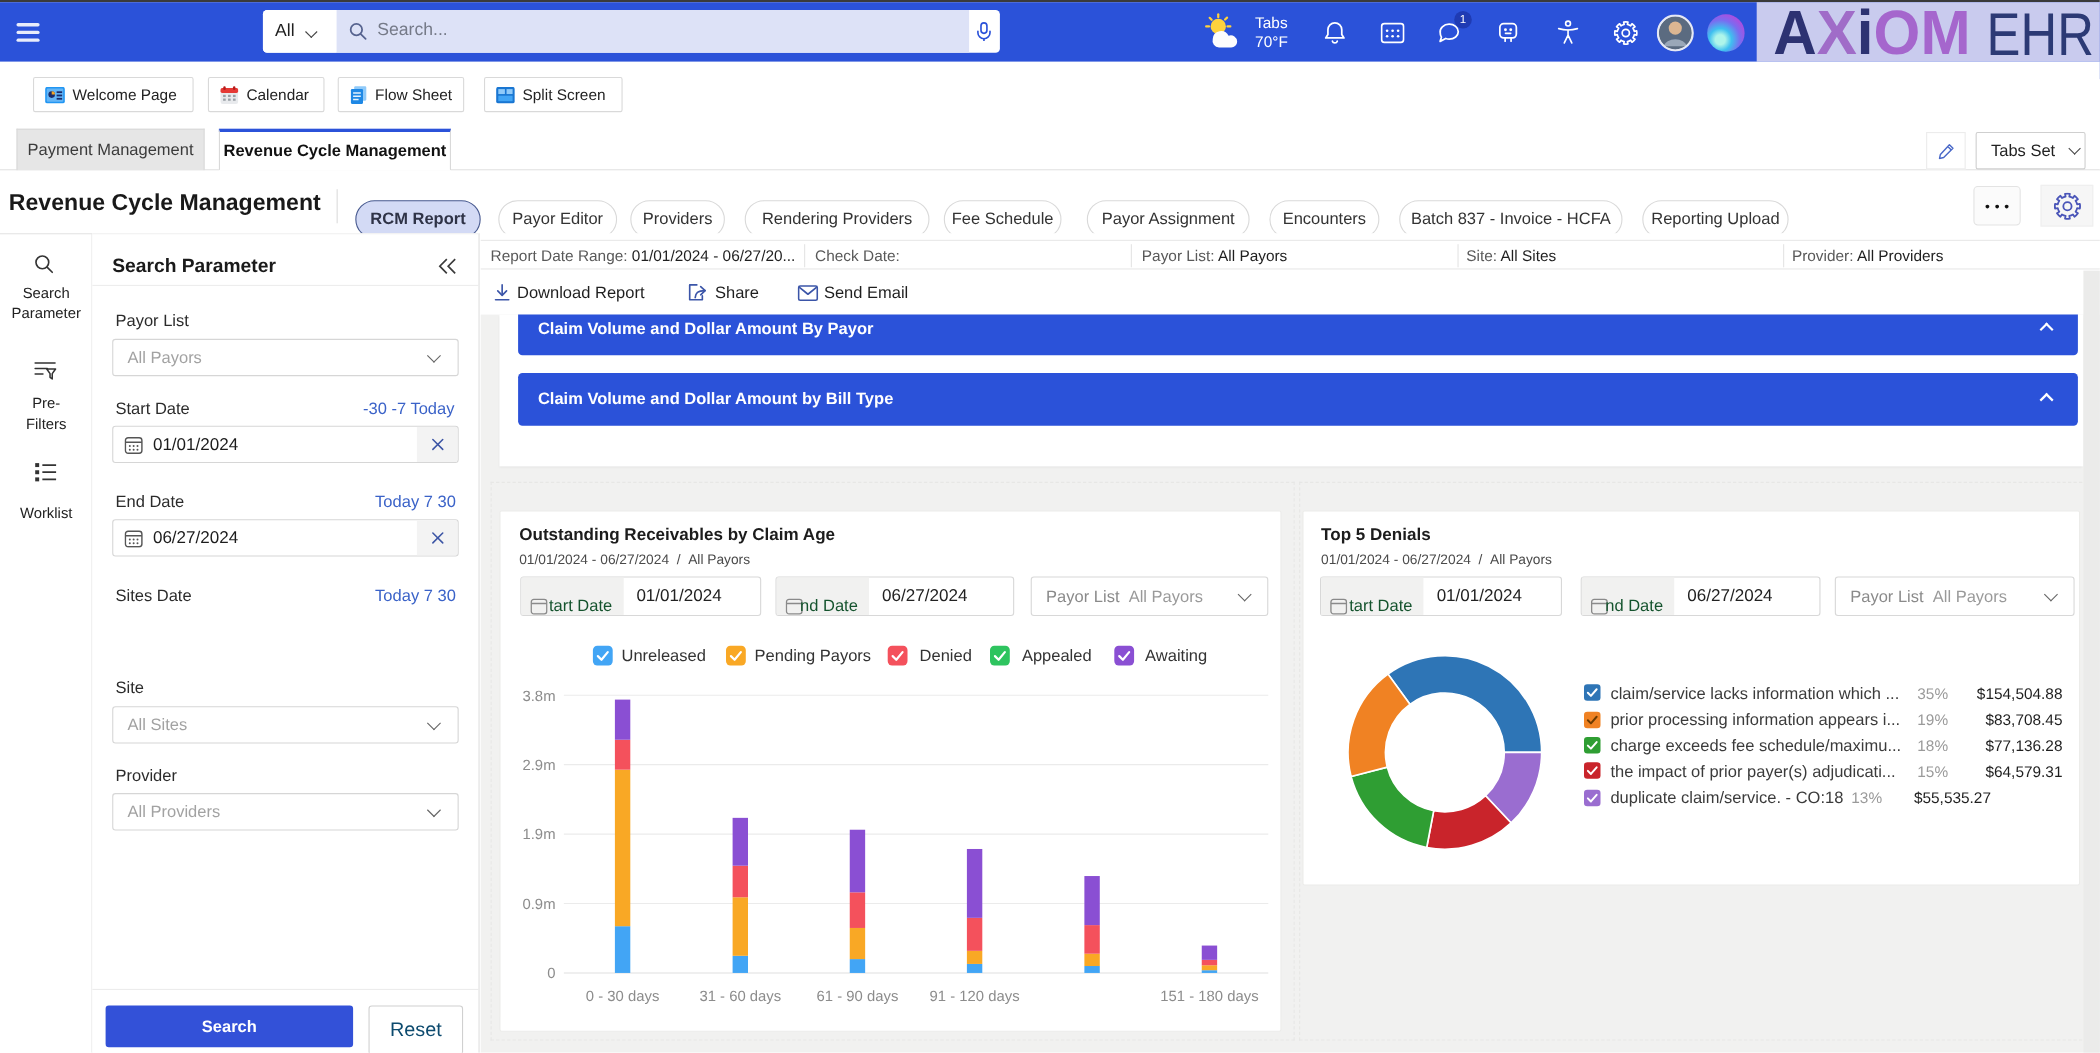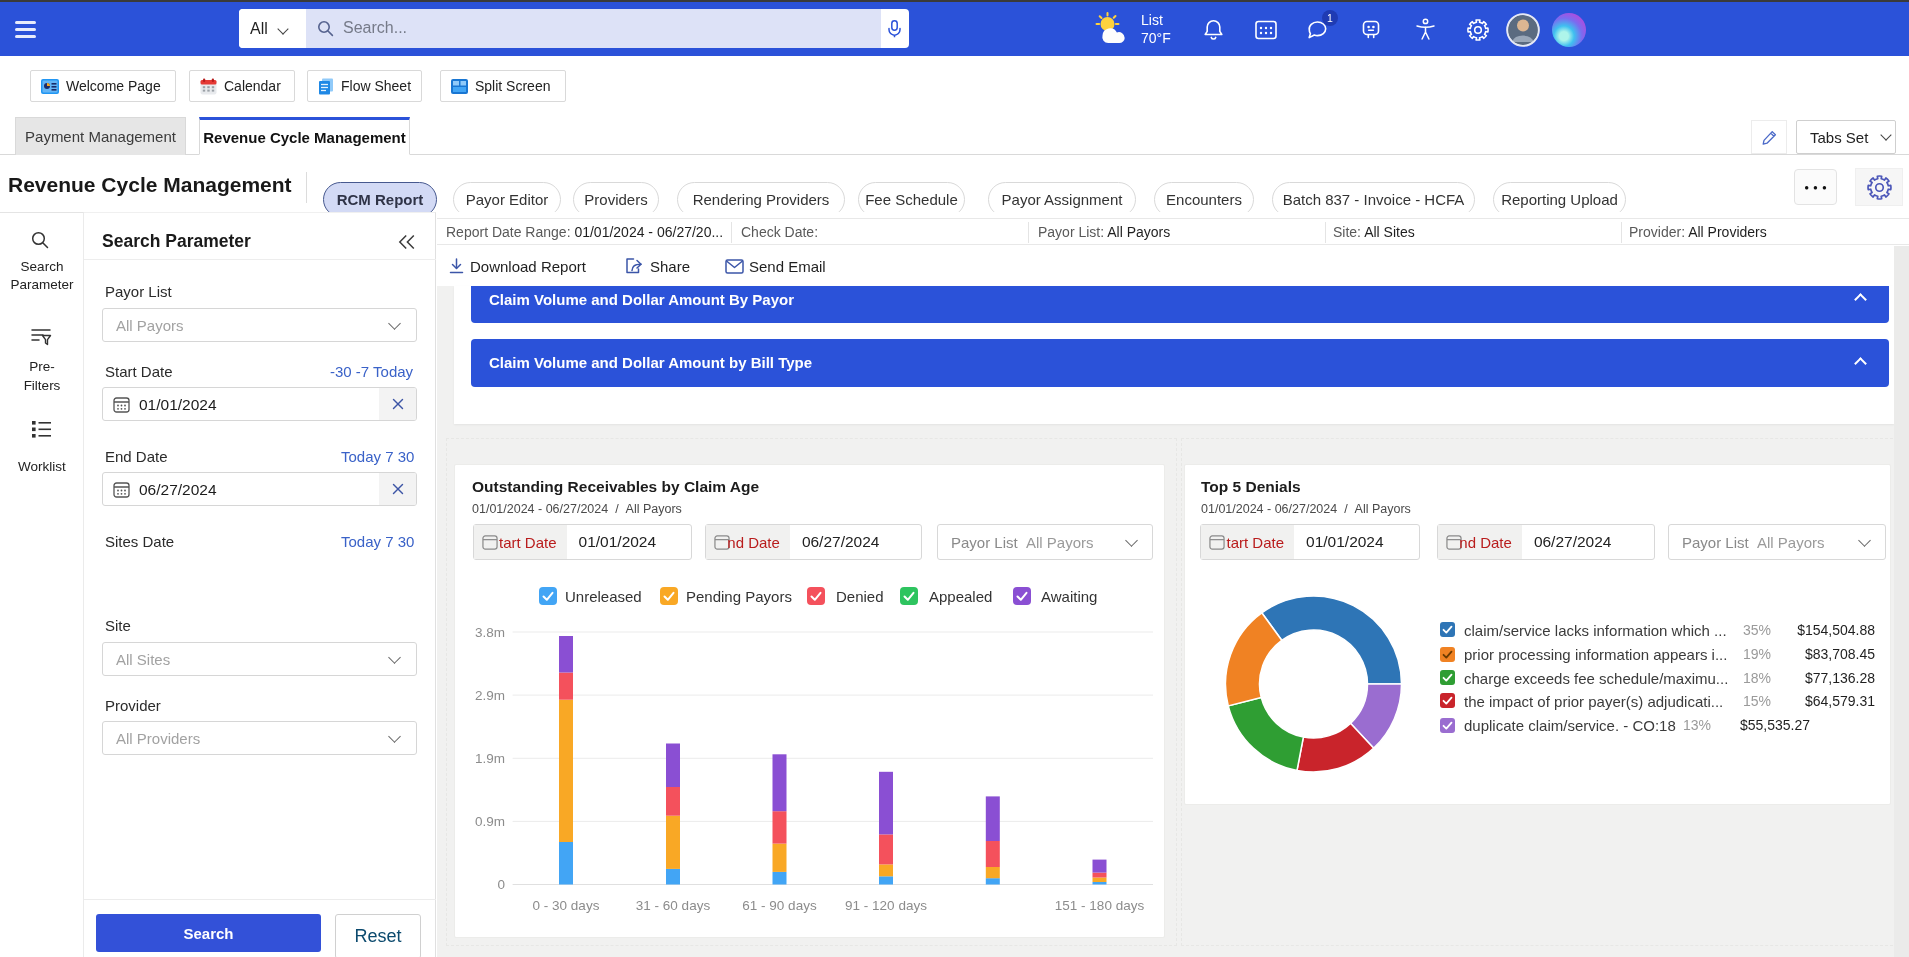--- a/index.html
+++ b/index.html
@@ -22,21 +22,21 @@
 #sidebar { left:84px; top:212px; width:352px; height:745px; background:#fff; border-right:1px solid #e0e0e0; border-top:1px solid #f0f0f0; }
 #main { left:437px; top:212px; width:1472px; height:745px; background:#fff; }
 .lbl { position:absolute; font-size:15px; color:#2b2b2b; }
 .inp { position:absolute; border:1px solid #d6d6d6; border-radius:3px; background:#fff; }
 .phold { color:#a2a2a2; font-size:15px; }
 .blulink { color:#3a62c8; font-size:15px; }
 .chev { position:absolute; width:9px; height:9px; border-right:1.6px solid #666; border-bottom:1.6px solid #666; transform:rotate(45deg); }
 
 .card { position:absolute; background:#fff; border:1px solid #ececea; border-radius:2px; }
 .ginp { position:absolute; border:1px solid #d8d8d8; border-radius:3px; background:#fff; display:flex; align-items:center; }
-.glabel { height:100%; background:#f1f1f0; display:flex; align-items:center; color:#b91c1c; font-size:15px; padding:0 10px 0 8px; }
+.glabel { height:100%; background:#f1f1f0; display:flex; align-items:flex-end; color:#14532d; font-size:15px; padding:0 10px 0 8px; }
 .gval { font-size:15.5px; color:#222; padding-left:12px; }
 .cbx { position:absolute; border-radius:4px; }
 .cbx svg { position:absolute; left:0; top:0; }
 </style>
 </head>
 <body>
 <div id="page">
 <div class="abs" id="strip"></div>
 <div class="abs" id="topbar">
 
@@ -64,21 +64,21 @@
     <circle cx="12.5" cy="14" r="7" fill="#ffd23d"></circle>
     <g stroke="#ffd23d" stroke-width="2" stroke-linecap="round">
           <line x1="12.5" y1="3" x2="12.5" y2="5.6"></line>
           <line x1="4.7" y1="6.2" x2="6.5" y2="8"></line>
           <line x1="1.5" y1="14" x2="4.1" y2="14"></line>
           <line x1="20.5" y1="6" x2="18.7" y2="7.8"></line>
           <line x1="23.5" y1="14" x2="20.9" y2="14"></line>
         </g>
     <path d="M7.5 25.5 a7.6 7.6 0 0 1 14.4-3 a5.8 5.8 0 0 1 7.8 5.4 a5.4 5.4 0 0 1-5.4 5.2 H13.2 a6 6 0 0 1-5.7-7.6 Z" fill="#fdfdfd"></path>
   </svg>
-  <div class="abs" style="left:1141px;top:10px;font-size:14px;color:#fff">List</div>
+  <div class="abs" style="left:1141px;top:10px;font-size:14px;color:#fff">Tabs</div>
   <div class="abs" style="left:1141px;top:28px;font-size:14px;color:#fff">70°F</div>
 
   <svg class="abs" style="left:1203px;top:17px" width="21" height="22" viewBox="0 0 21 22">
         <path d="M10.5 1.8 a6.3 6.3 0 0 1 6.3 6.3 v4.2 l2 3.2 H2.2 l2-3.2 V8.1 a6.3 6.3 0 0 1 6.3-6.3 Z" fill="none" stroke="#fff" stroke-width="1.6" stroke-linejoin="round"></path>
         <path d="M8.3 18.4 a2.3 2.3 0 0 0 4.4 0" fill="none" stroke="#fff" stroke-width="1.6" stroke-linecap="round"></path>
       </svg>
 
   <svg class="abs" style="left:1255px;top:17px" width="22" height="22" viewBox="0 0 22 22">
         <rect x="1" y="2.5" width="20" height="17" rx="2.5" fill="none" stroke="#fff" stroke-width="1.6"></rect>
         <g fill="#fff">
@@ -115,20 +115,25 @@
       </svg>
 
   <svg class="abs" style="left:1506px;top:11px" width="34" height="34" viewBox="0 0 34 34">
     <circle cx="17" cy="17" r="16" fill="#5b6b80" stroke="#dfe3f2" stroke-width="1.6"></circle>
     <circle cx="17" cy="12.5" r="6" fill="#dcb692"></circle>
     <path d="M6 29 a11.5 9 0 0 1 22 0 Z" fill="#9aa7b8"></path>
     <circle cx="17" cy="17" r="15.6" fill="none" stroke="#e6e9f5" stroke-width="1.4"></circle>
   </svg>
 
   <div class="abs" style="left:1552px;top:11px;width:34px;height:34px;border-radius:50%;background:radial-gradient(circle at 35% 68%, #aef5ea 0 14%, #3fc0f0 32%, #7a6cf0 56%, #a94fe0 76%, #423a9e 100%);"></div>
+</div>
+<div class="abs" id="logo">
+  <div class="abs" style="left:15px;top:-5px;font-weight:bold;font-size:57px;letter-spacing:0px;transform:scaleX(0.96);transform-origin:left">
+    <span style="color:#2d3272">A</span><span style="color:#a06cc8">X</span><span style="color:#2d3272">i</span><span style="color:#a566cd">O</span><span style="color:#a566cd">M</span></div>
+  <div class="abs" style="left:209px;top:-3px;font-weight:400;font-size:55px;color:#2c3a75;transform:scaleX(0.84);transform-origin:left">EHR</div>
 </div>
 <div class="abs" id="shortcuts">
   <div class="scbtn" style="left:14px;width:146px">
     <svg width="18" height="15" viewBox="0 0 18 15">
           <rect x="0" y="0" width="18" height="15" rx="2" fill="#2196f3"></rect>
           <rect x="1.5" y="1.5" width="15" height="12" rx="1" fill="#64b5f6"></rect>
           <circle cx="6" cy="7" r="3" fill="#1a2c6b"></circle>
           <path d="M6 4 a3 3 0 0 1 3 3 L6 7 Z" fill="#f5a623"></path>
           <rect x="10.5" y="4" width="5" height="1.6" fill="#1a2c6b"></rect>
           <rect x="10.5" y="7" width="5" height="1.6" fill="#1a2c6b"></rect>

